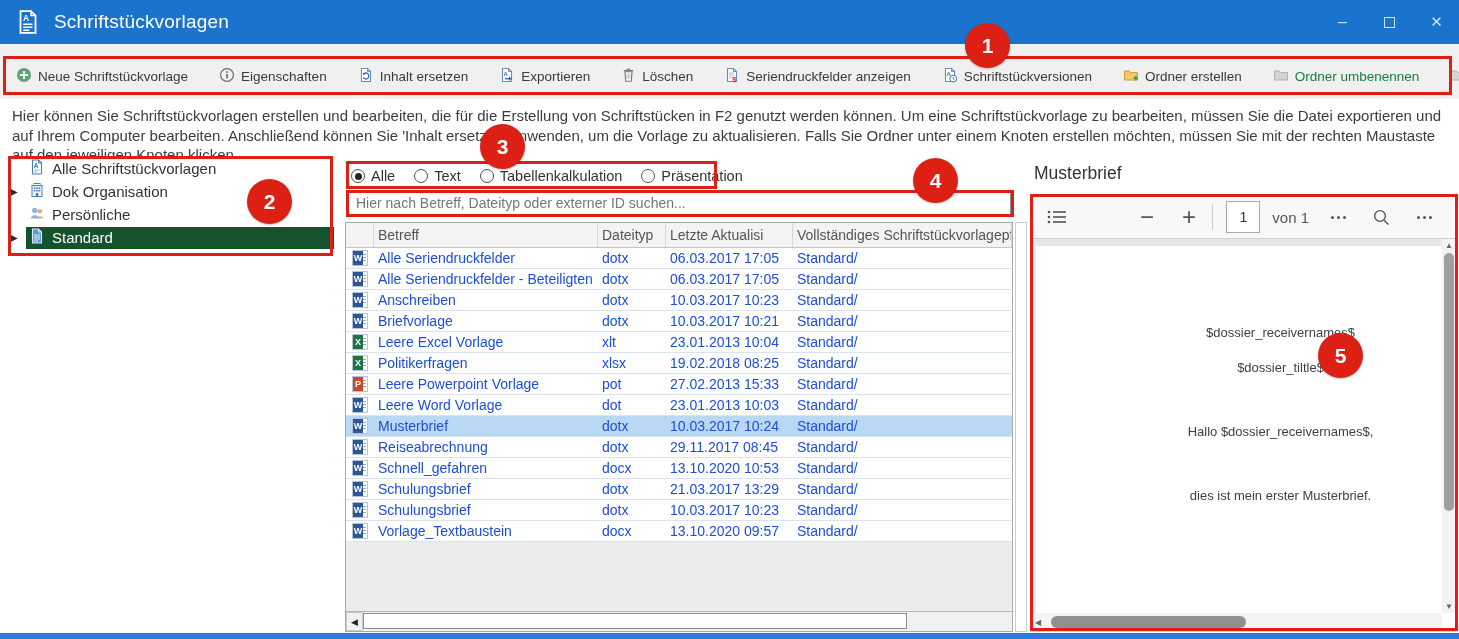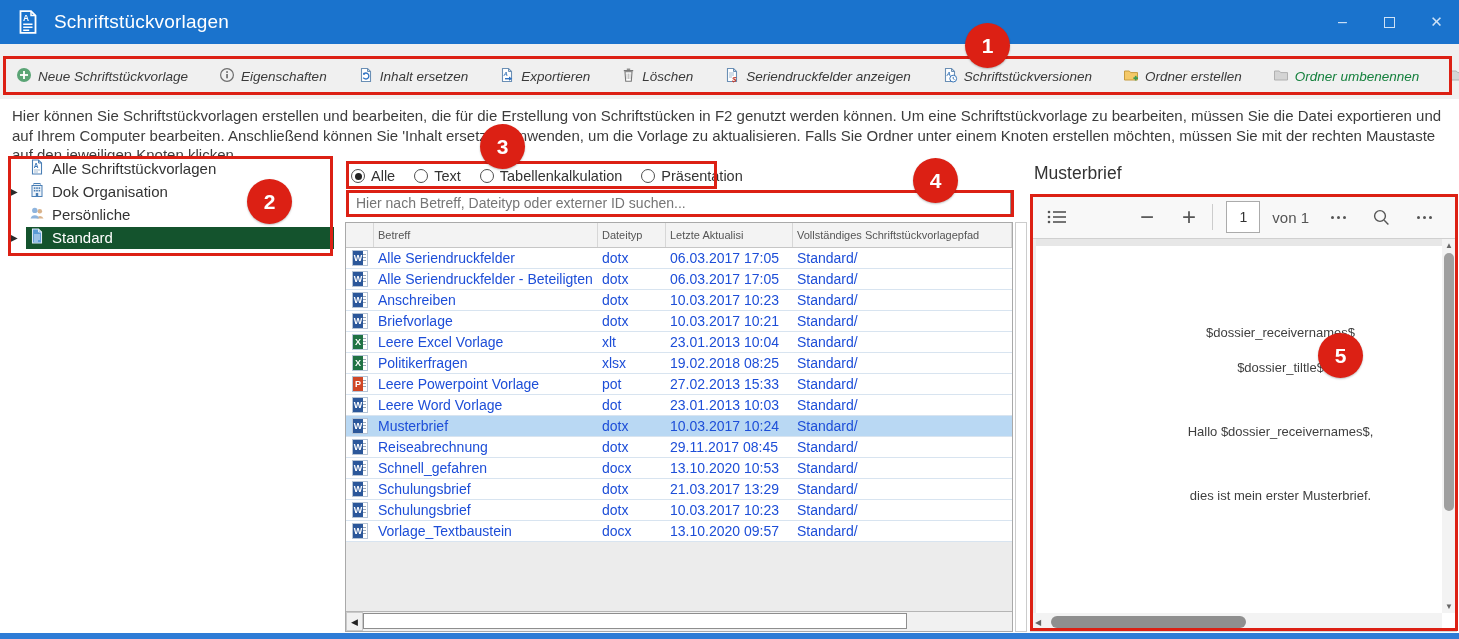--- a/index.html
+++ b/index.html
@@ -13,21 +13,21 @@
   .titlebar .app-icon { width:26px; height:28px; margin-right:12px; display:flex; align-items:center; }
   .titlebar .title { color:#fff; font-size:19px; letter-spacing:.2px; }
   .win-controls { position:absolute; right:14px; top:0; height:44px; display:flex; align-items:center; gap:30px; }
   .win-btn { width:17px; height:17px; display:flex; align-items:center; justify-content:center;
     color:#cfe2f6; font-size:16px; cursor:pointer; }
   .win-btn.max-box span { width:11px; height:11px; border:1.5px solid #cfe2f6; display:block; }
   .win-btn.close { font-size:15px; }
 
   
   .toolbar { position:absolute; left:0; top:44px; right:0; height:55px; background:#f0f0f0;
-    display:flex; align-items:center; padding:10px 0 0 16px; gap:31px;font-style:italic; }
+    display:flex; align-items:center; padding:10px 0 0 16px; gap:31px; }
   .tb-item { display:flex; align-items:center; gap:6px; font-size:13.5px; color:#3a3a3a; cursor:pointer; white-space:nowrap; }
   .tb-item svg { flex:0 0 auto; }
   .tb-item.disabled { color:#15803d; cursor:default; }
 
   
   .desc { position:absolute; left:0; top:99px; right:0; height:58px; background:#fff;
     padding:7px 12px 0 12px; font-size:15px; line-height:19.5px; color:#3c3c3c; }
 
   
   .tree { position:absolute; left:0; top:157px; width:345px; bottom:7px; background:#fff; }
@@ -44,21 +44,21 @@
   .radio-circle { width:14px; height:14px; border-radius:50%; border:1px solid #4f4f4f; background:#fff;
     display:flex; align-items:center; justify-content:center; }
   .radio-opt.selected .radio-circle::after { content:""; width:7px; height:7px; border-radius:50%; background:#222; }
   .search { position:absolute; left:2px; top:33px; width:664px; height:26px; border:1px solid #8f8f8f;
     background:#fff; font-size:14px; color:#444; padding:0 8px; font-family:"Liberation Sans",sans-serif; }
   .search::placeholder { color:#757575; opacity:1; }
 
   .tbl { position:absolute; left:0; top:65px; width:668px; bottom:0; border:1px solid #a9a9a9;
     background:#fff; display:flex; flex-direction:column; }
   .tbl-head { height:25px; flex:0 0 25px; display:flex; align-items:center; background:#f3f3f3;
-    border-bottom:1px solid #c6c6c6; font-size:11px; color:#555; }
+    border-bottom:1px solid #c6c6c6; font-size:14px; color:#555; }
   .tbl-head .cell { border-right:1px solid #d7d7d7; height:100%; display:flex; align-items:center; }
   .tbl-row { height:21px; flex:0 0 21px; display:flex; align-items:center; font-size:14px; color:#1d4ed8;
     border-bottom:1px solid #d8e4f0; cursor:pointer; }
   .tbl-row.selected { background:#b9d8f3; }
   .cell { padding-left:4px; overflow:hidden; white-space:nowrap; }
   .c-icon { width:28px; flex:0 0 28px; display:flex; justify-content:center; padding-left:0; }
   .c-betreff { width:224px; flex:0 0 224px; }
   .c-typ { width:68px; flex:0 0 68px; }
   .c-date { width:127px; flex:0 0 127px; }
   .c-pfad { flex:1; }

